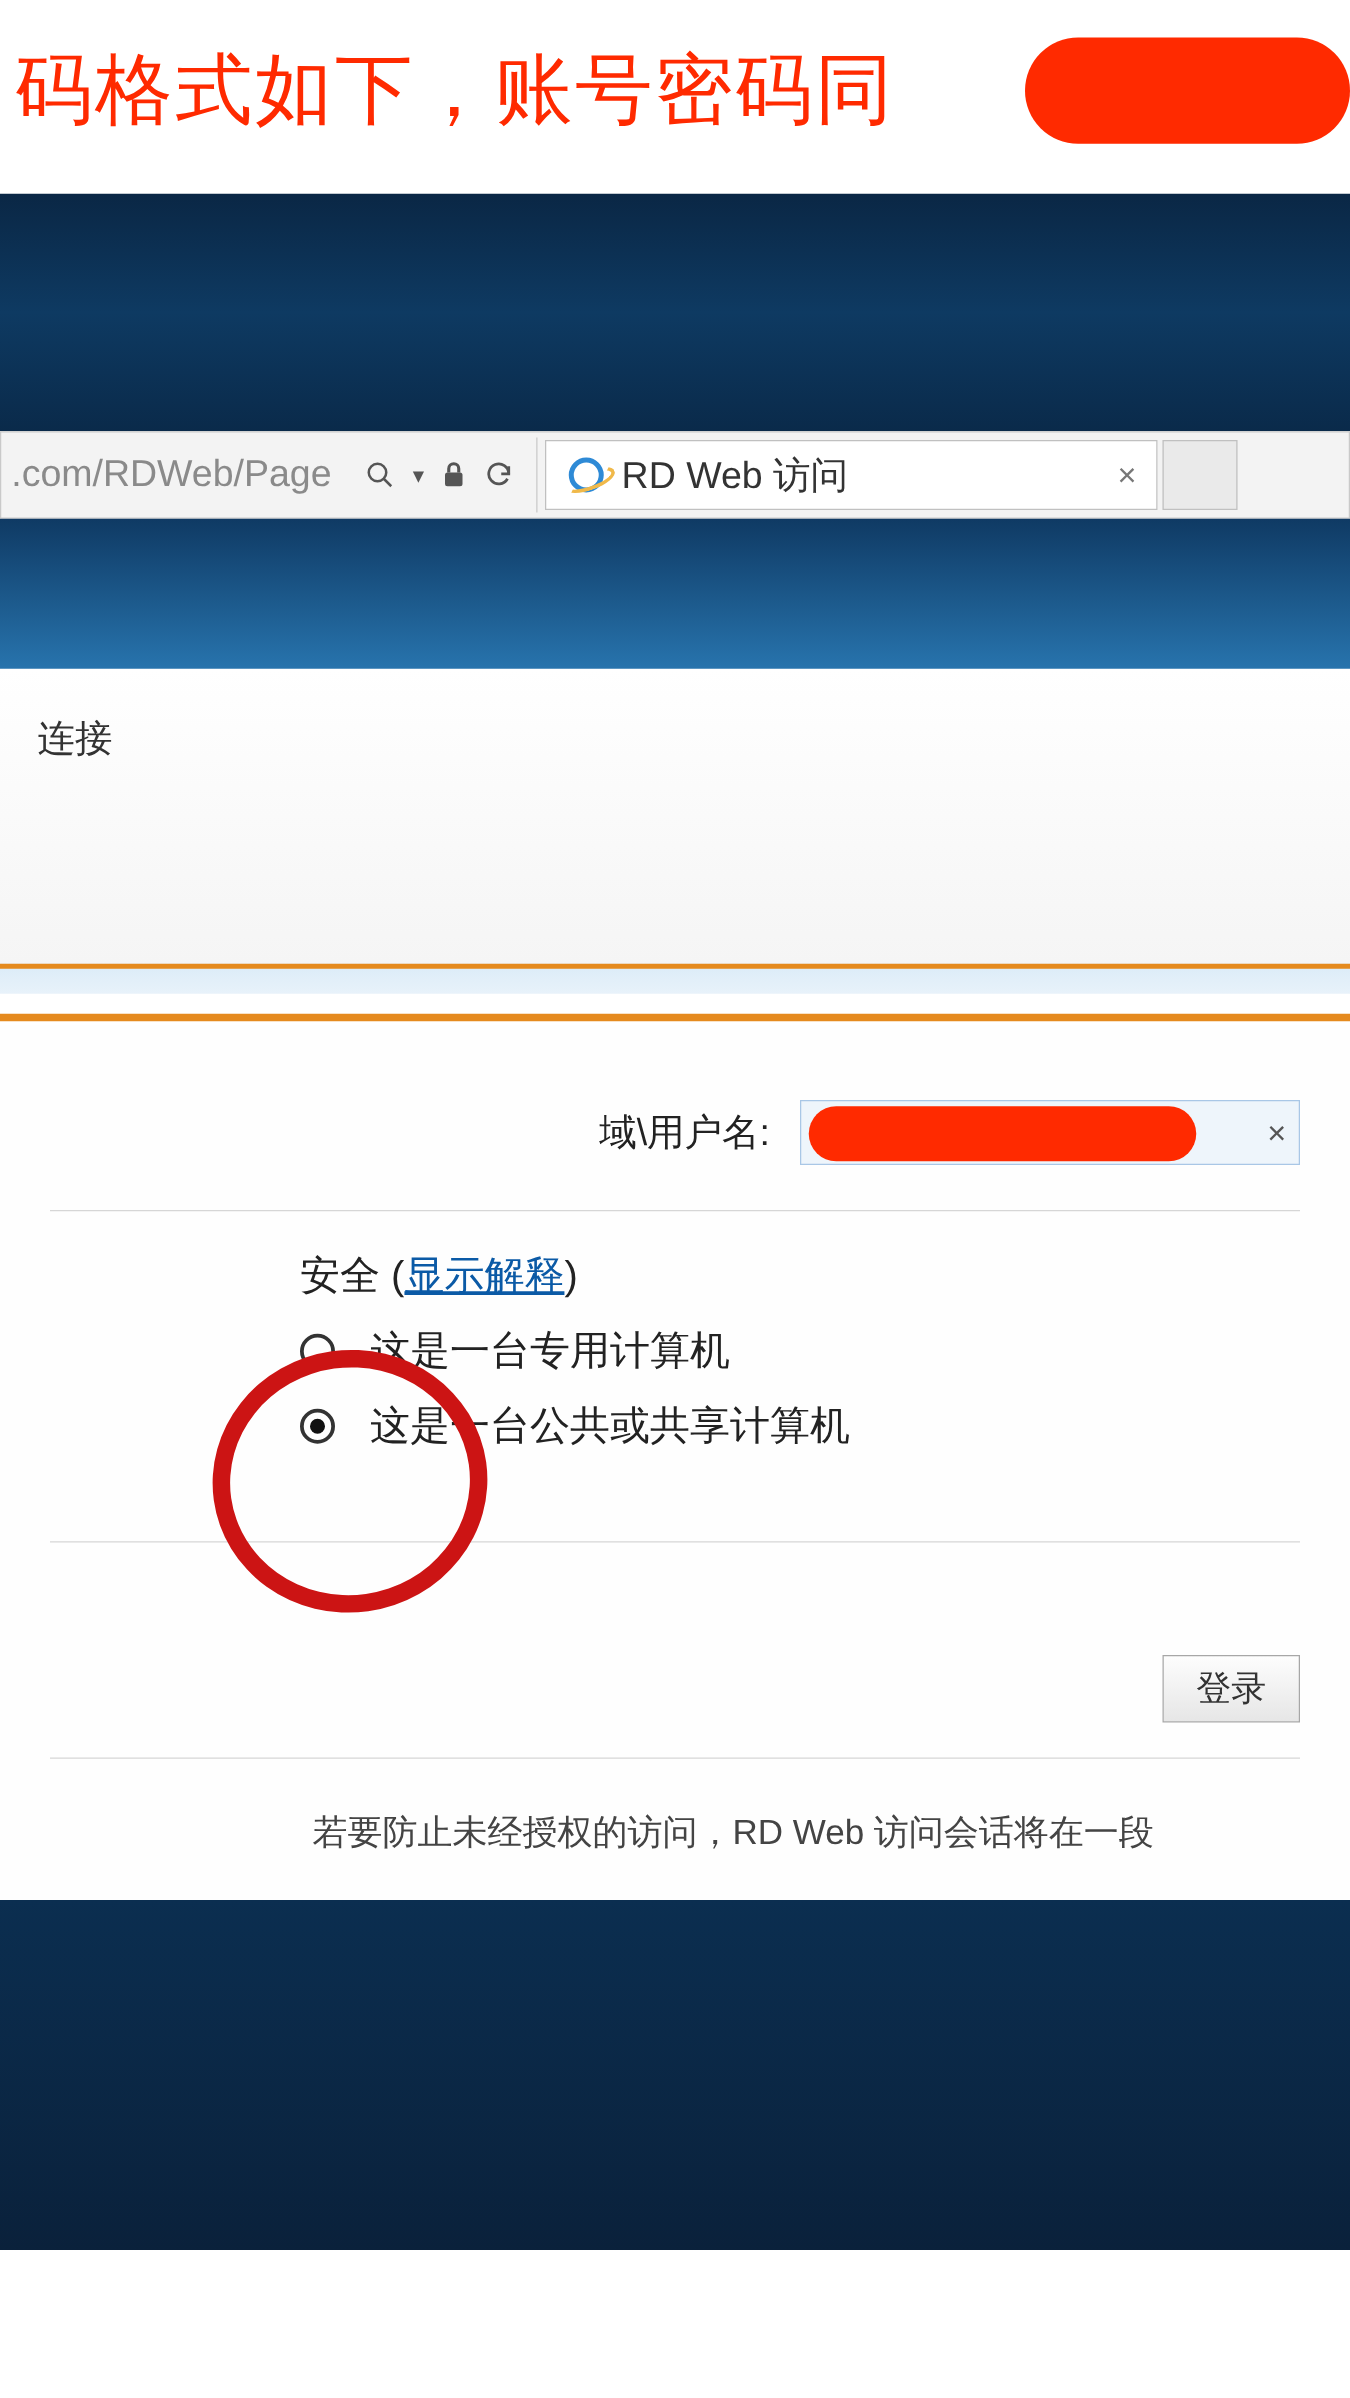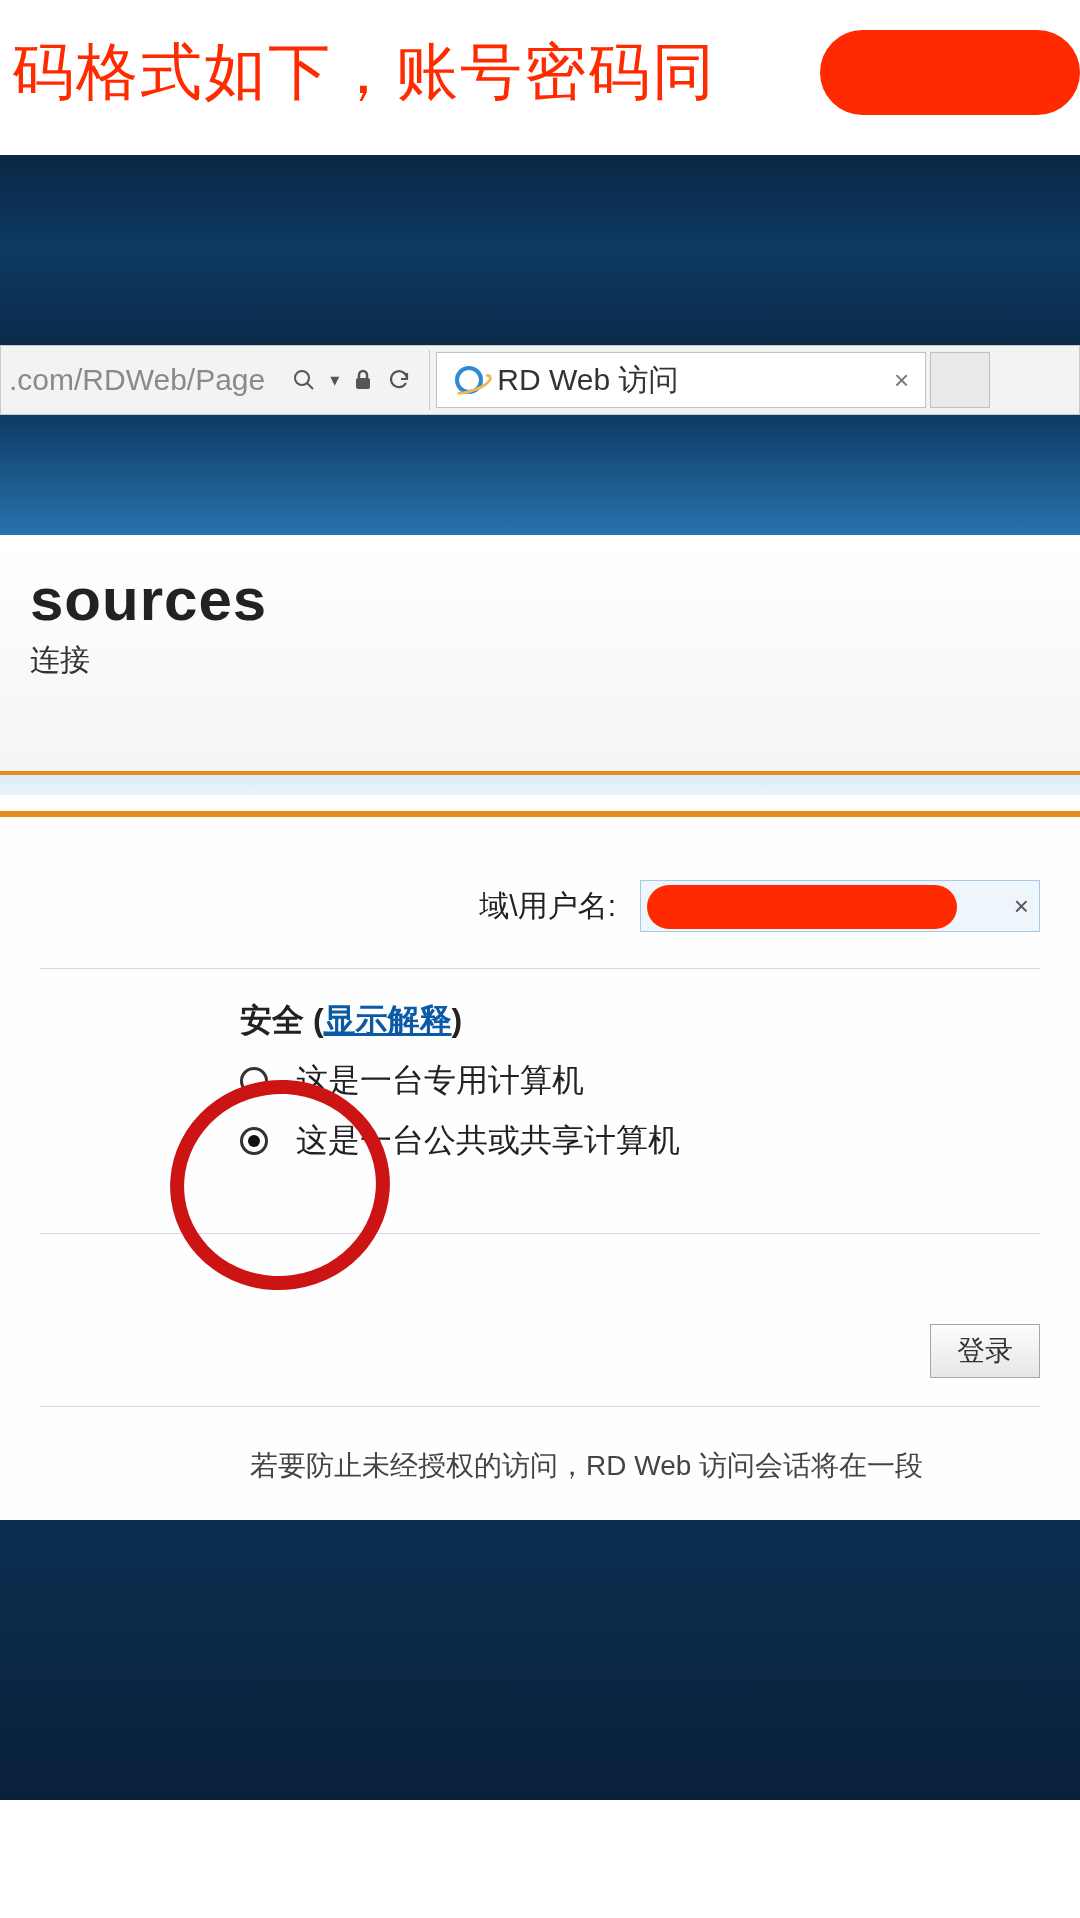--- a/index.html
+++ b/index.html
@@ -182,21 +182,20 @@
       margin: 36px 0 30px 0;
     }
     .security-block {
       padding-left: 200px;
       position: relative;
     }
     .security-title {
       font-size: 32px;
       color: #222;
       margin-bottom: 16px;
-      font-weight: bold;
     }
     .security-link {
       color: #0b5aa6;
       text-decoration: underline;
     }
     .radio-row {
       display: flex;
       align-items: center;
       gap: 28px;
       font-size: 32px;
@@ -324,21 +323,20 @@
   <div class="tab">
     <span class="ie-icon"></span>
     <span class="tab-title">RD Web 访问</span>
     <span class="tab-close">×</span>
   </div>
   <div class="tab-new"></div>
 </div>
 
 <div class="page-header"></div>
 <div class="header-white">
-  <div class="header-title">sources</div>
   <div class="header-sub">连接</div>
 </div>
 <div class="orange-line"></div>
 
 <div class="content-box">
 
   <div class="form-row">
     <span class="form-label">域\用户名:</span>
     <div class="form-input">
       <div class="username-redact"></div>

